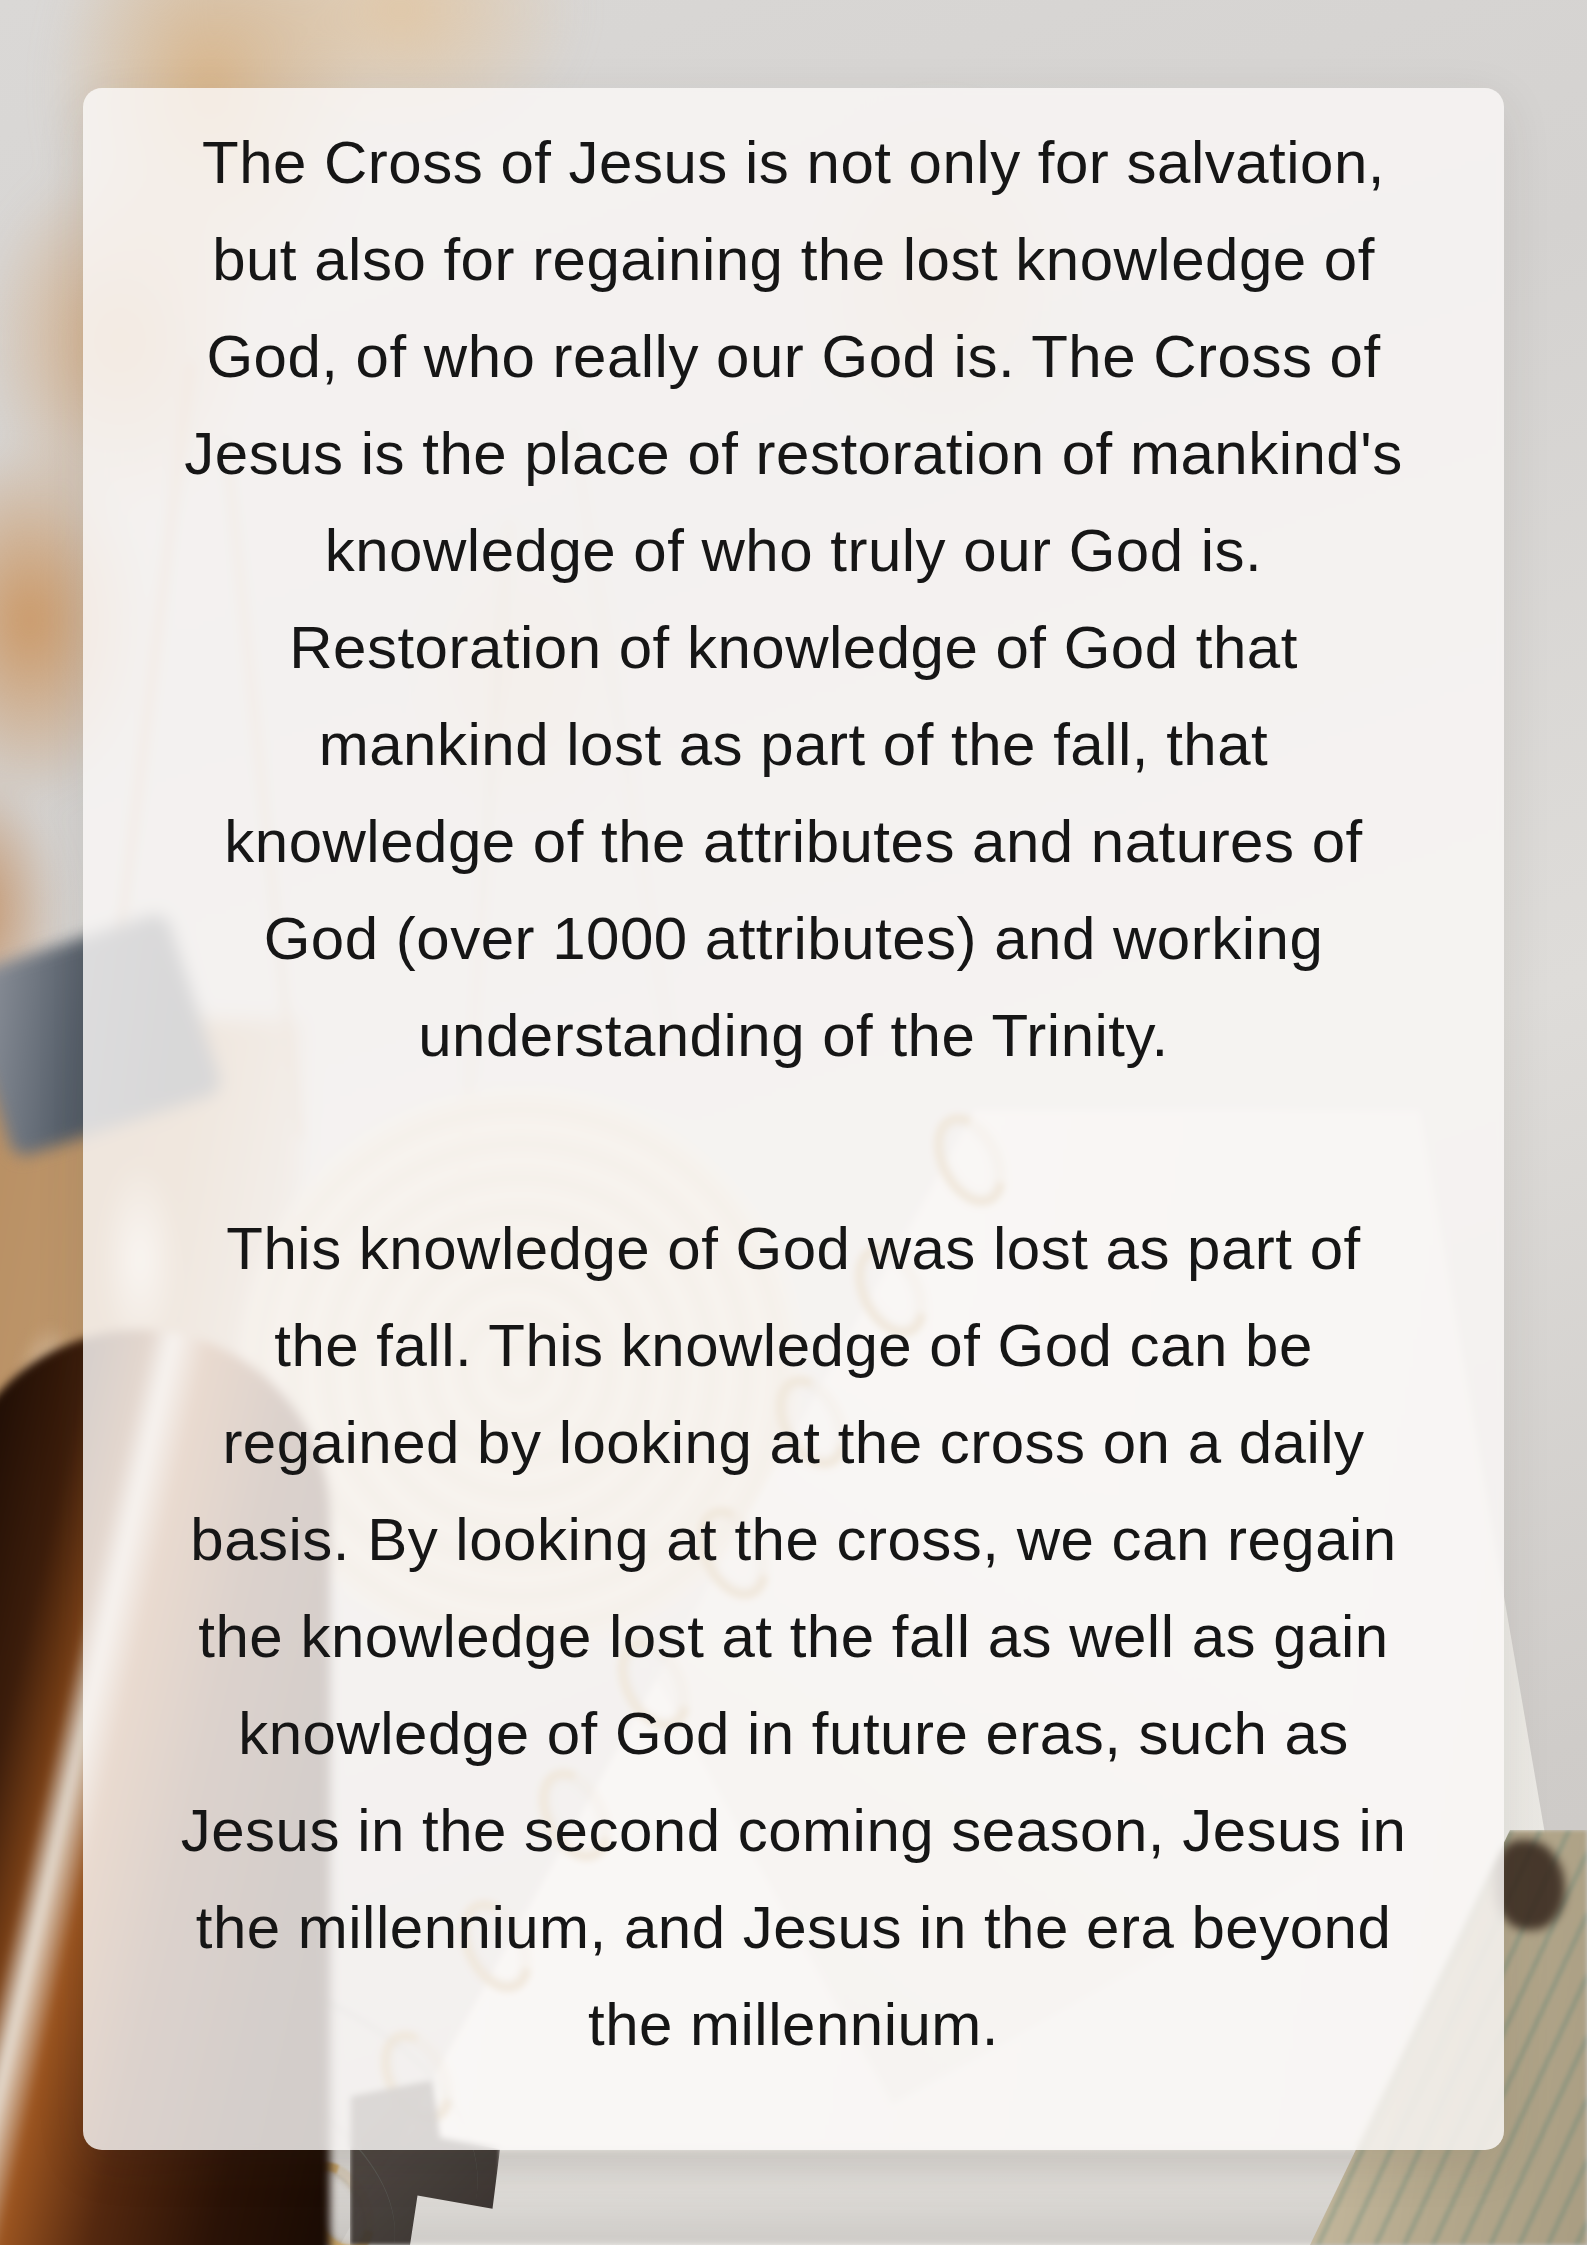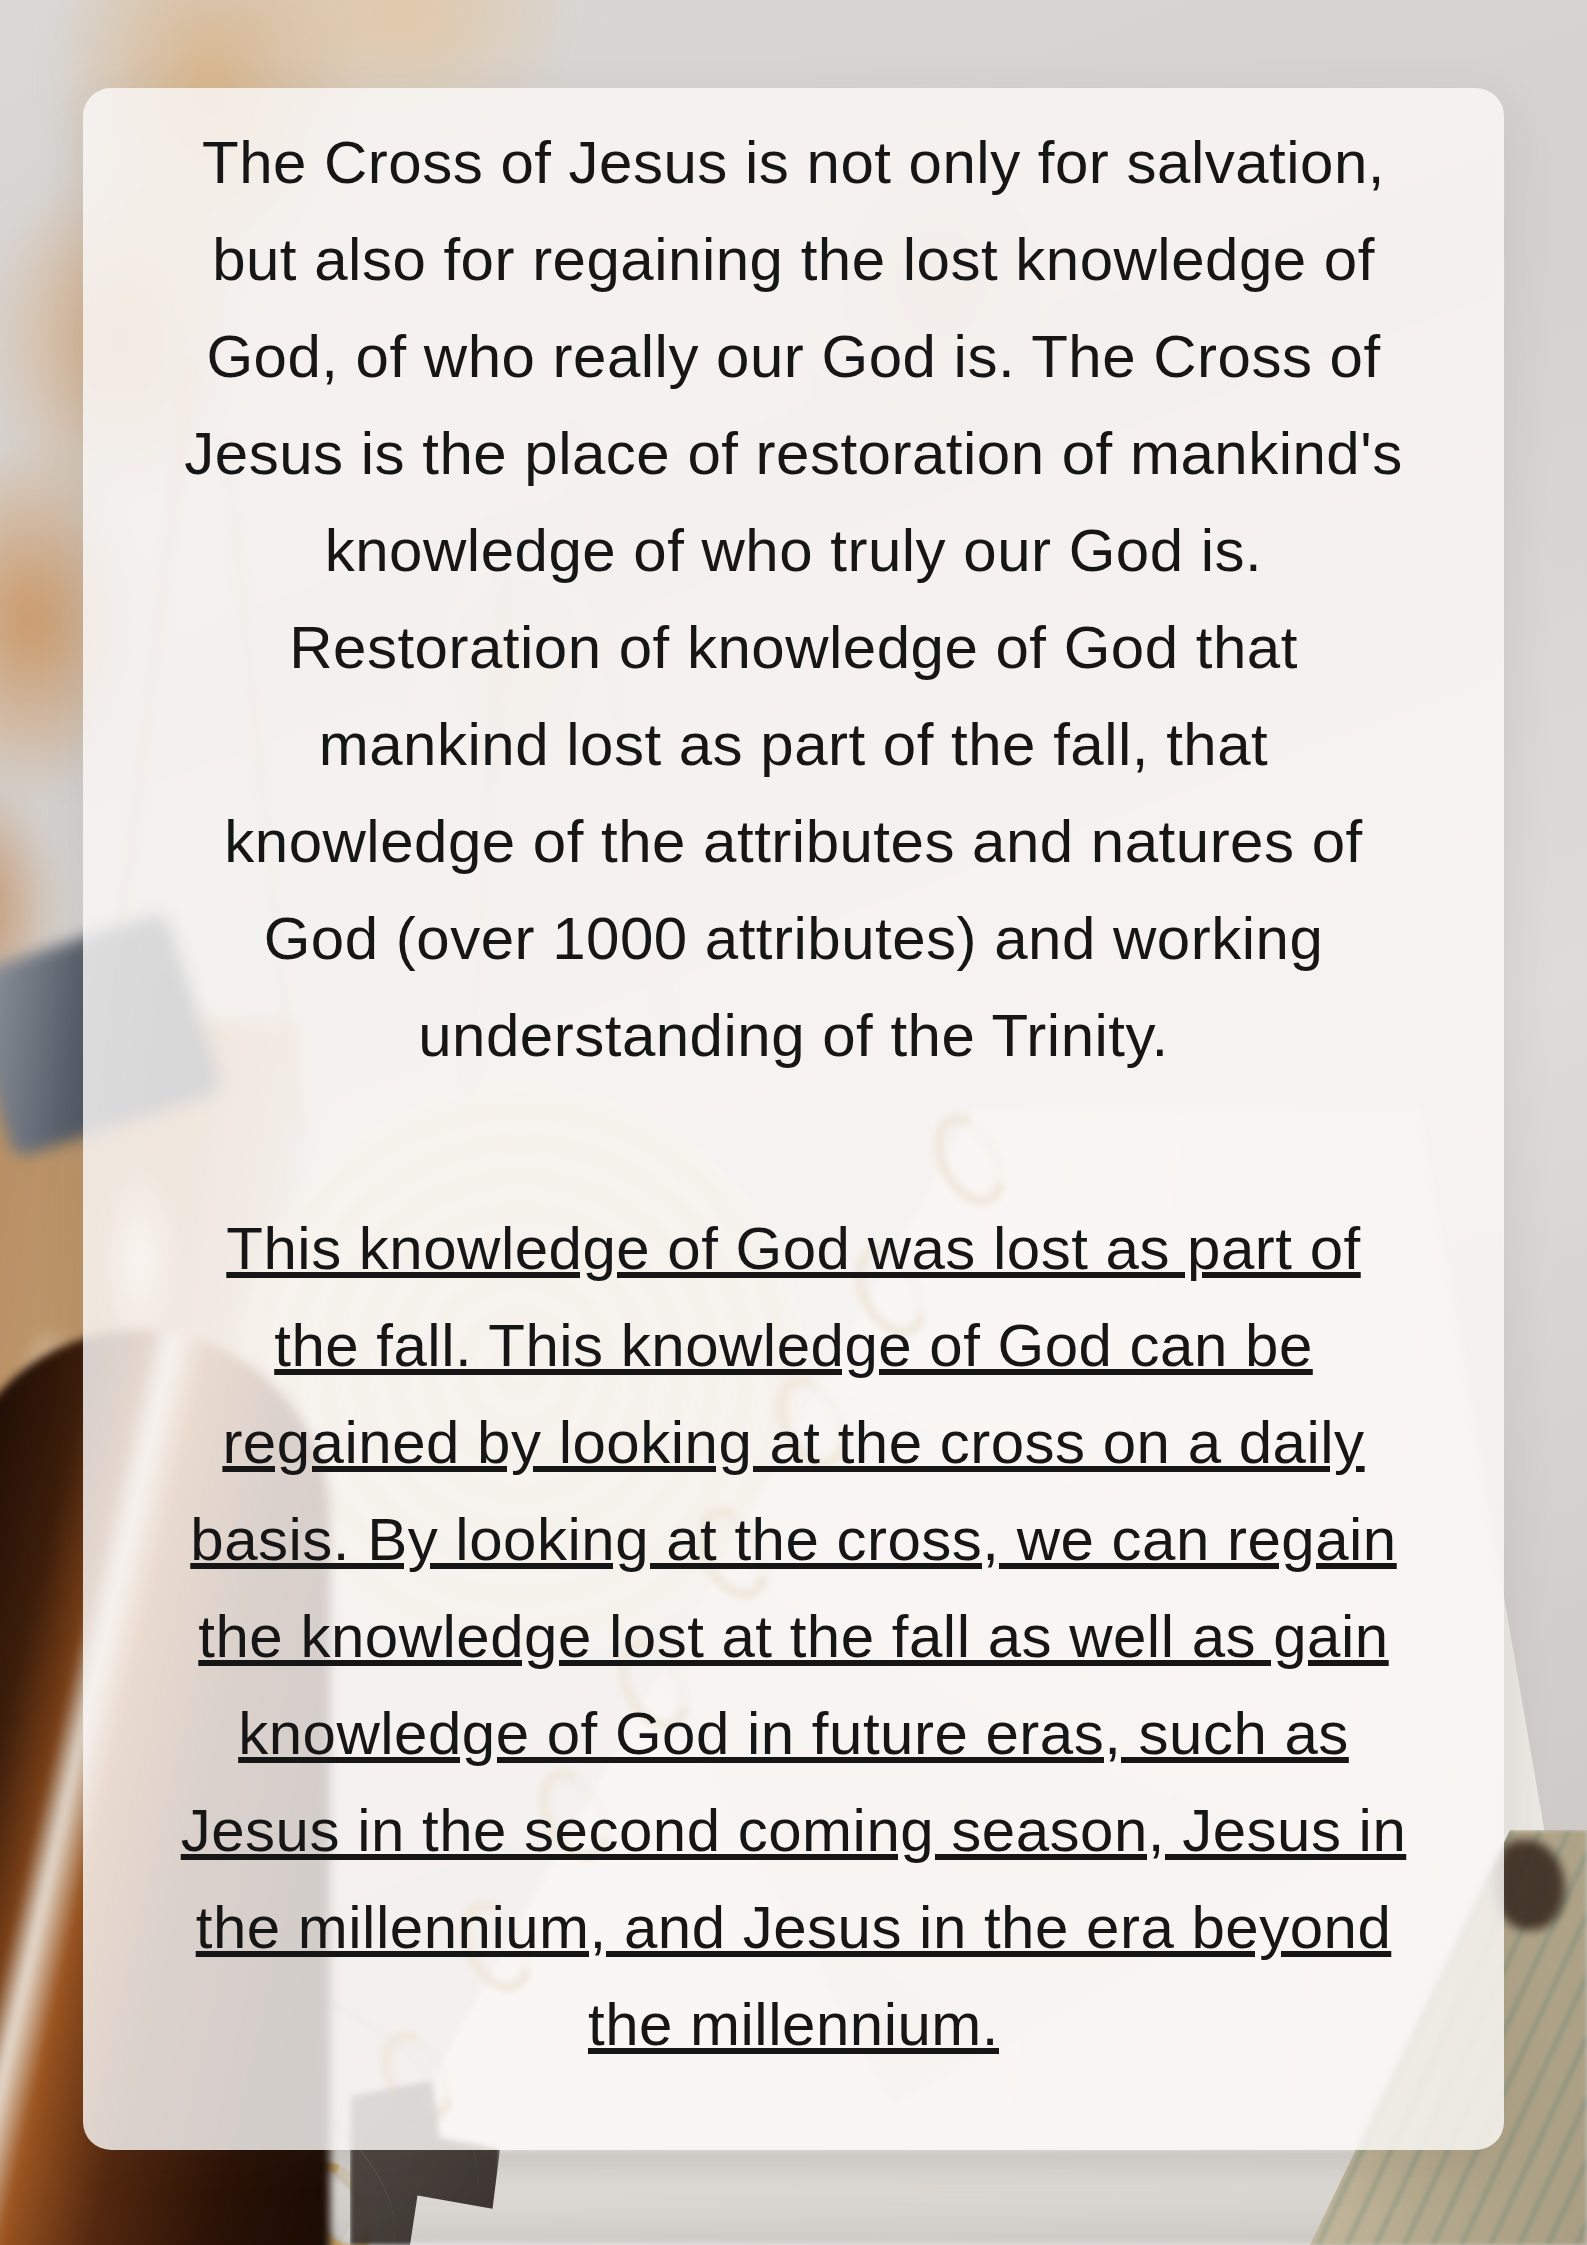--- a/index.html
+++ b/index.html
@@ -99,28 +99,28 @@
   .bottle { background: linear-gradient(103deg, #1c0c04 8%, #3c1d0b 24%, #7a4016 33%, #e9e1d6 37%, #9c5520 43%, #54280f 58%, #2a1206 78%, #170a03 100%); }
 
   
   .wire1 { left: -140px; top: 1960px; width: 620px; height: 380px; border: 0;
     border-top: 3px solid rgba(108,120,114,0.45); border-radius: 50%; transform: rotate(9deg); }
   .wire2 { left: -120px; top: 2040px; width: 520px; height: 300px; border: 0;
     border-top: 3px solid rgba(108,120,114,0.35); border-radius: 50%; transform: rotate(14deg); }
 
   
   .card { position: absolute; left: 83px; top: 88px; width: 1421px; height: 2062px;
-    background: rgba(250,248,246,0.82); border-radius: 28px;
+    background: rgba(250,248,246,0.82); border-radius: 19px;
     -webkit-backdrop-filter: blur(3px); backdrop-filter: blur(3px);
     box-shadow: 0 14px 50px rgba(60,50,40,0.10);
     box-sizing: border-box; padding: 26px 10px; }
 
   .para { margin: 0; white-space: pre-line; text-align: center;
     font-size: 60px; line-height: 97px; letter-spacing: 0.5px; color: #161616; }
-  .para + .para { margin-top: 116px; text-decoration: underline; }
+  .para + .para { margin-top: 116px; }
 </style>
 </head>
 <body>
 
 <div class="stage">
 
   <div class="bg">
     <div class="flowers"></div>
     <div class="stems">
         <i></i>

